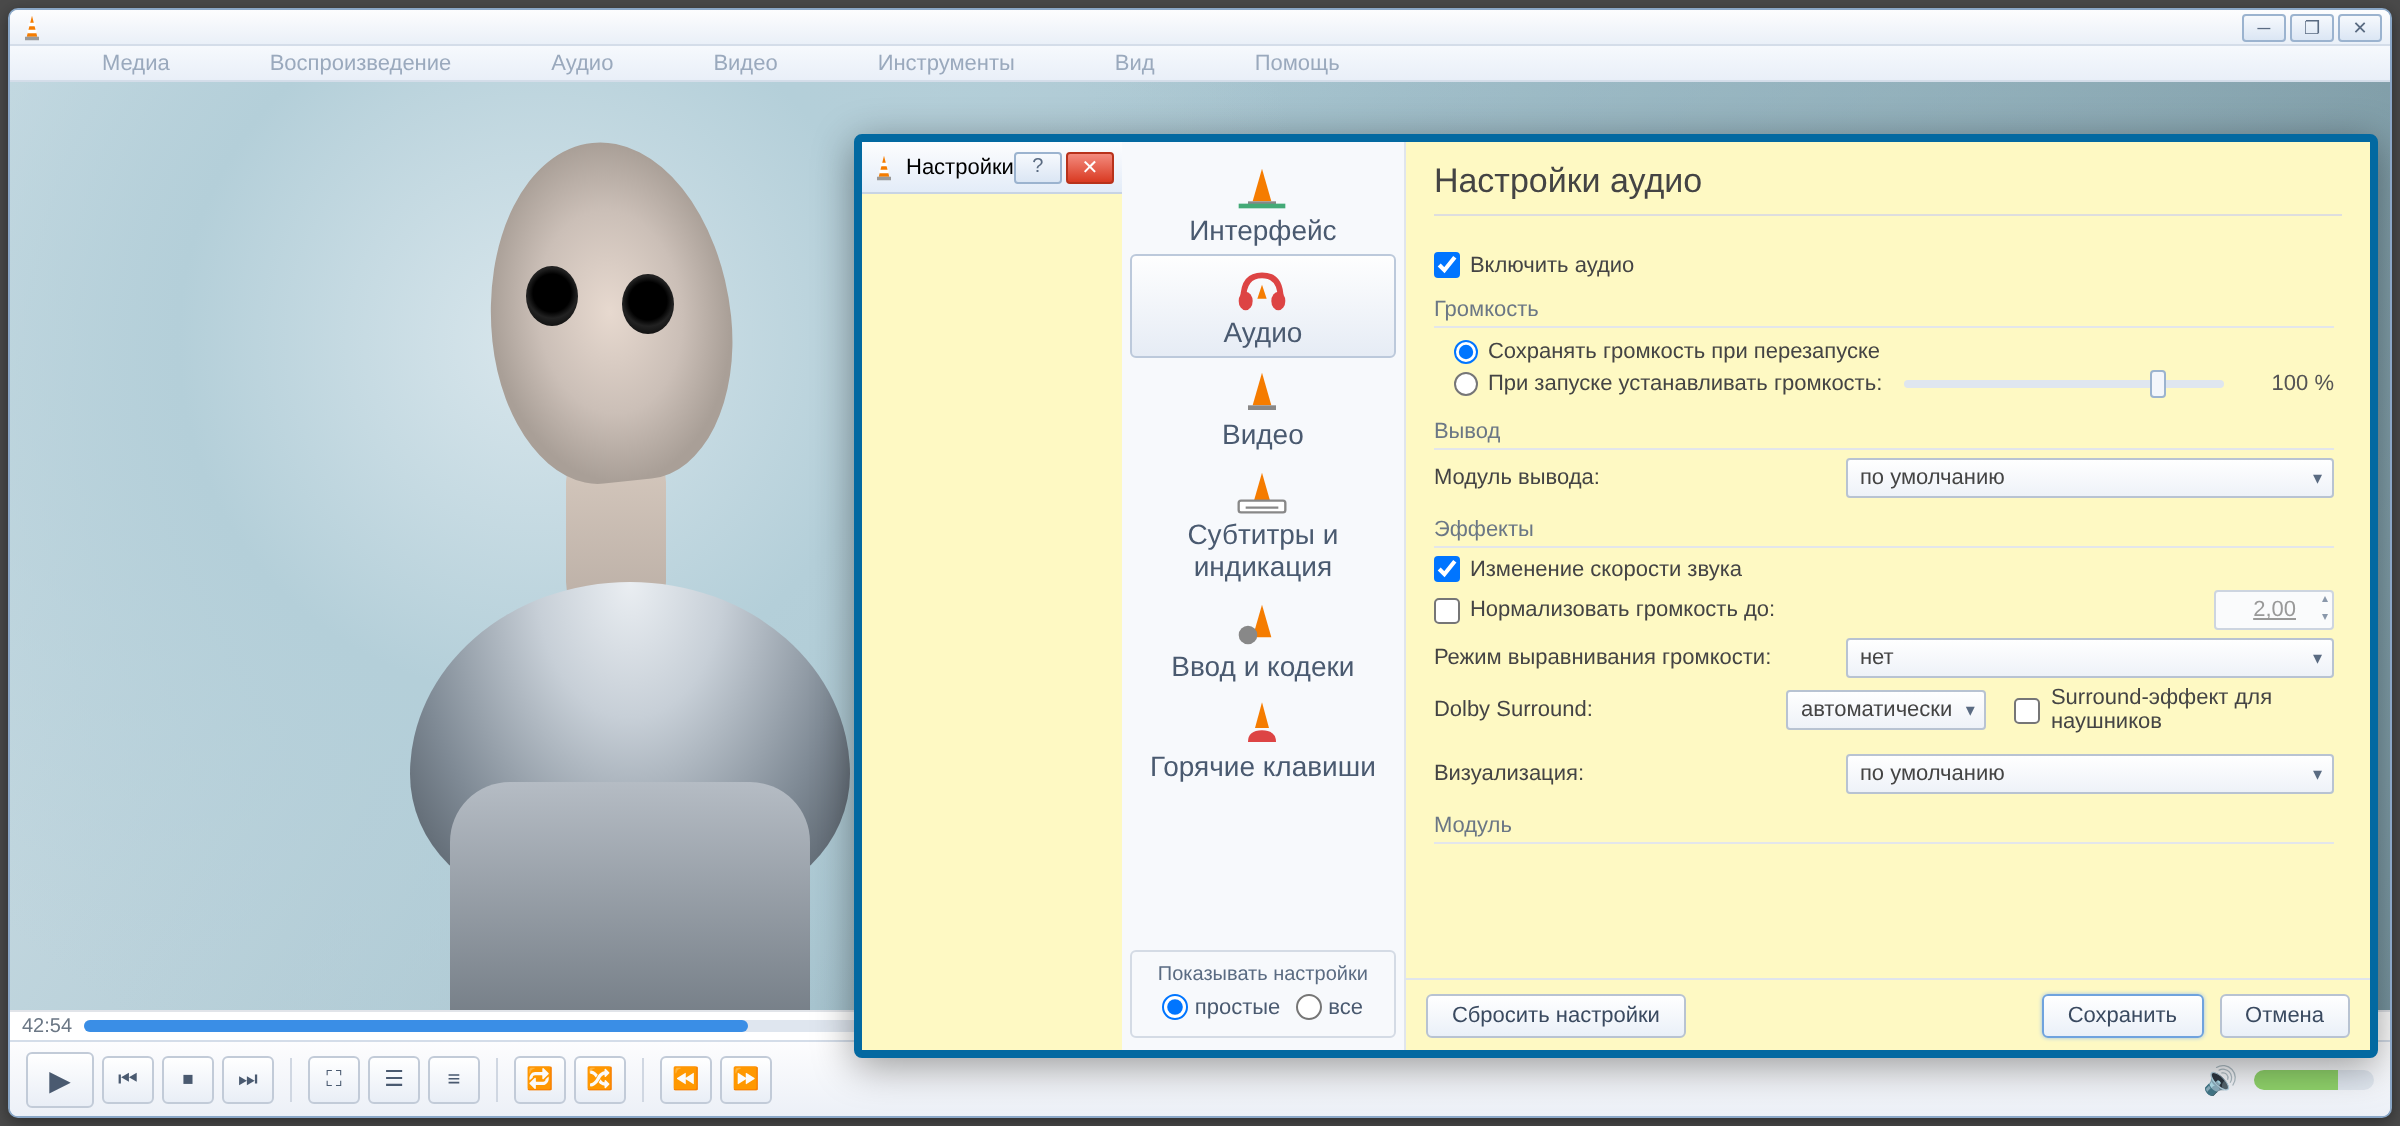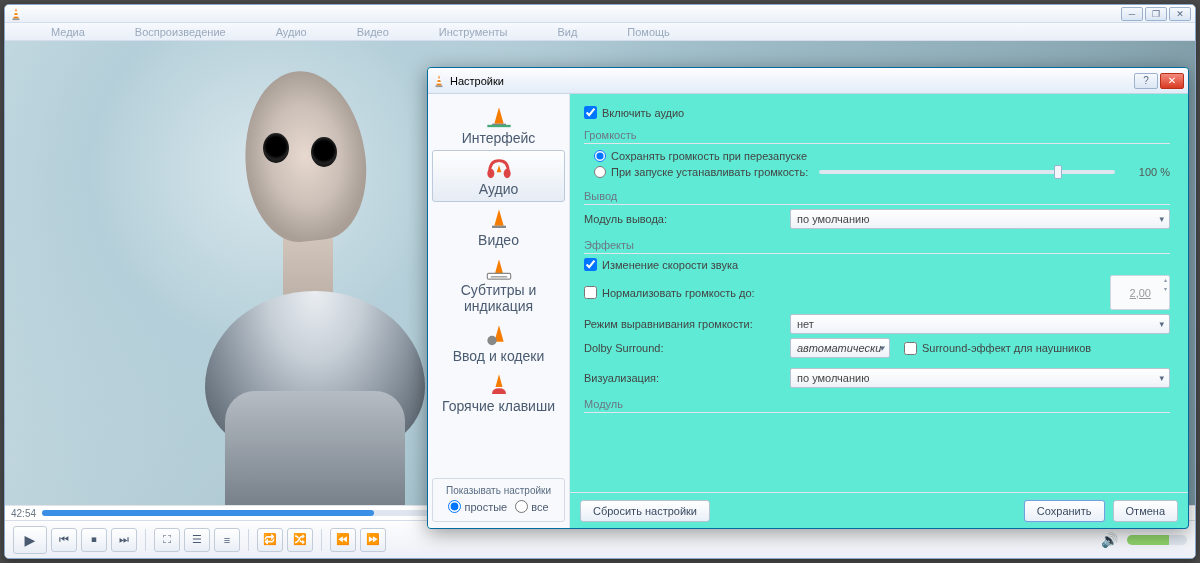--- a/index.html
+++ b/index.html
@@ -43,21 +43,21 @@
 
 .controls { position:absolute; left:0; right:0; bottom:0; height:38px; background:linear-gradient(#fdfdfe,#ecf0f7); display:flex; align-items:center; padding:0 8px; gap:4px; border-top:1px solid #d4dde9; }
 .ctrl-btn { height:24px; min-width:26px; border:1px solid #c2cbd8; border-radius:3px; background:linear-gradient(#fff,#e9eef6); display:flex; align-items:center; justify-content:center; color:#4a5a70; font-size:11px; padding:0 4px; }
 .ctrl-btn.big { min-width:34px; height:28px; font-size:14px; }
 .ctrl-sep { width:1px; height:22px; background:#d0d7e2; margin:0 4px; }
 .vol { width:60px; height:10px; background:linear-gradient(90deg,#8fd26a,#8fd26a 70%,#dfe6ef 70%); border-radius:5px; margin-left:4px; }
 .speaker { color:#8a98ab; font-size:14px; margin-left:auto; }
 .watermark { position:absolute; right:10px; bottom:40px; color:#c2c9d4; font-size:12px; letter-spacing:1px; font-weight:bold; opacity:.7; }
 
 
-.dialog { position:absolute; left:422px; top:62px; width:762px; height:462px; background:#5eead4; border:1px solid #0369a1; border-radius:4px; box-shadow:0 4px 20px rgba(0,0,0,.4); display:flex; flex-direction:column; overflow:hidden; }
+.dialog { position:absolute; left:422px; top:62px; width:762px; height:462px; background:#fef9c3; border:4px solid #0369a1; border-radius:4px; box-shadow:0 4px 20px rgba(0,0,0,.4); display:flex; flex-direction:row; overflow:hidden; }
 .dlg-title { height:26px; background:linear-gradient(#fdfdfe,#e3ecf8); display:flex; align-items:center; padding:0 4px; border-bottom:1px solid #c8d4e4; }
 .dlg-title .vlc-cone { width:14px; height:14px; margin-right:4px; }
 .dlg-title-btns { margin-left:auto; display:flex; gap:2px; }
 .dlg-tb { width:24px; height:16px; border:1px solid #9bb3cf; border-radius:2px; background:linear-gradient(#f6f9fd,#dbe6f4); display:flex; align-items:center; justify-content:center; font-size:10px; color:#5a6b82; }
 .dlg-tb.red { background:linear-gradient(#f38b7e,#d93a22); color:#fff; border-color:#b8321b; }
 
 .dlg-body { flex:1; display:flex; overflow:hidden; }
 .sidebar { width:142px; background:#f7f9fc; border-right:1px solid #e0e5ec; padding:6px 4px; display:flex; flex-direction:column; }
 .cat { display:flex; flex-direction:column; align-items:center; padding:6px 2px 4px; border-radius:3px; cursor:default; }
 .cat.sel { background:linear-gradient(#fefefe,#e6ecf5); border:1px solid #bcc9db; }
@@ -78,22 +78,22 @@
 .chk input { width:13px; height:13px; }
 .group-title { color:#6b7785; border-bottom:1px solid #e3e6eb; padding:2px 0; margin:8px 0 4px; }
 .radio-row { display:flex; align-items:center; gap:5px; padding:2px 0 2px 10px; color:#444; }
 .radio-row input { width:12px; height:12px; }
 .slider { flex:1; height:4px; background:#dfe6ef; border-radius:2px; position:relative; margin:0 6px; }
 .slider-thumb { position:absolute; right:18%; top:-5px; width:8px; height:14px; background:#f3f6fb; border:1px solid #9bb3cf; border-radius:2px; }
 .pct { width:44px; text-align:right; color:#555; }
 .field-label { width:200px; color:#444; }
 .select { flex:1; height:20px; border:1px solid #b8c3d2; border-radius:2px; background:linear-gradient(#fff,#eef2f8); display:flex; align-items:center; padding:0 6px; position:relative; color:#444; }
 .select::after { content:"▾"; position:absolute; right:5px; color:#5a6b82; font-size:9px; }
-.select.sm { flex:0 0 100px;font-style:italic; }
-.numbox { width:60px; height:35px; border:1px solid #cdd5e0; border-radius:2px; background:#fafbfc; color:#999; text-align:center; padding:0 18px 0 4px; display:flex; align-items:center; justify-content:flex-end; position:relative;text-decoration:underline; }
+.select.sm { flex:0 0 100px; }
+.numbox { width:60px; height:20px; border:1px solid #cdd5e0; border-radius:2px; background:#fafbfc; color:#999; text-align:center; padding:0 18px 0 4px; display:flex; align-items:center; justify-content:flex-end; position:relative;text-decoration:underline; }
 .numbox::after { content:"▴\A▾"; white-space:pre; position:absolute; right:2px; top:0; font-size:6px; line-height:9px; color:#8a98ab; }
 
 .dlg-foot { height:36px; border-top:1px solid #e0e5ec; display:flex; align-items:center; padding:0 10px; gap:8px; }
 .btn { height:22px; padding:0 12px; border:1px solid #b8c3d2; border-radius:3px; background:linear-gradient(#fff,#eaf0f8); color:#3a4a60; display:flex; align-items:center; }
 .btn.primary { border-color:#6fa3de; box-shadow:0 0 2px #9bc2ef; }
 .spacer { flex:1; }
 
 
 .vlc-cone svg { width:100%; height:100%; }
 
@@ -255,20 +255,23 @@
               </label>
             <label>
                 <input type="radio" style="">
                 <span>все</span>
               </label>
           </div>
         </div>
       </div>
 
       <div class="main">
+        <div class="main-head">
+            <h2>Настройки аудио</h2>
+          </div>
         <div class="scroll">
 
           <div class="row chk">
               <input type="checkbox" checked="" style="">
               <span>Включить аудио</span>
             </div>
 
           <div class="group-title">Громкость</div>
           <div class="radio-row">
               <input type="radio" checked="" style="">

